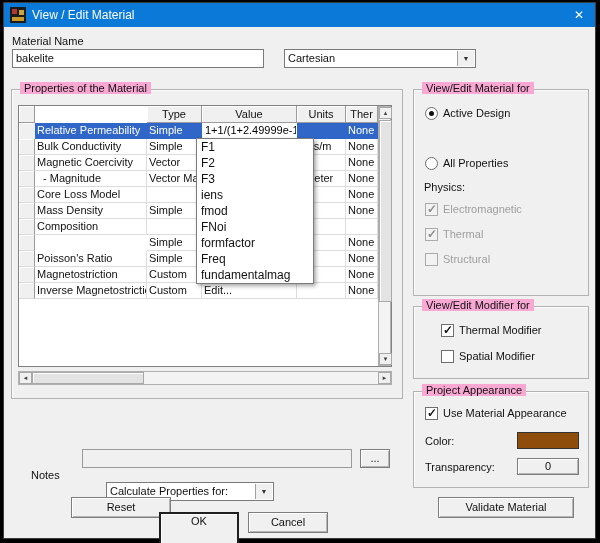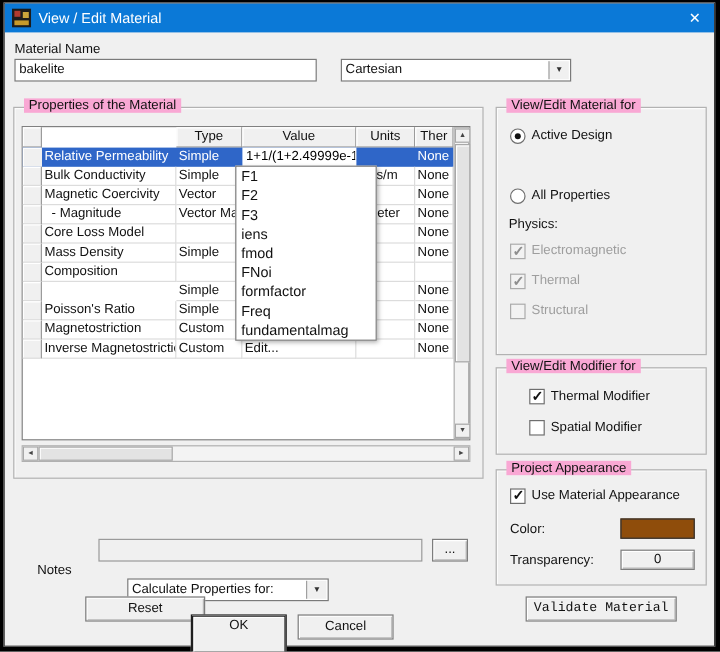--- a/index.html
+++ b/index.html
@@ -249,21 +249,21 @@
   </div>
   <div class="ctl" style="left:421px;top:404px;width:160px;">
     <span class="check on"></span>
     <span class="clabel">Use Material Appearance</span>
   </div>
   <div class="lbl" style="left:421px;top:432px;">Color:</div>
   <div class="swatch" style="left: 513px; top: 429px; width: 62px; height: 17px; background-color: rgb(143, 77, 11);"></div>
   <div class="lbl" style="left:421px;top:458px;">Transparency:</div>
   <div class="btn" style="left:513px;top:455px;width:62px;height:17px;line-height:15px;">0</div>
 
-  <div class="btn" style="left:434px;top:494px;width:126px;height:21px;font-family:Liberation Mono, monospace;">Validate Material</div>
+  <div class="btn" style="left:434px;top:494px;width:136px;height:21px;">Validate Material</div>
 
   <div class="lbl" style="left:27px;top:430px;margin-top:36px;">Notes</div>
   <div class="field dis" style="left:78px;top:446px;width:270px;height:19px;"></div>
   <div class="btn" style="left:356px;top:446px;width:30px;height:19px;line-height:17px;">...</div>
 
   <div class="field combo" style="left:102px;top:479px;width:168px;height:19px;">
     <span>Calculate Properties for:</span>
     <span class="arrowbox">▼</span>
   </div>
 

